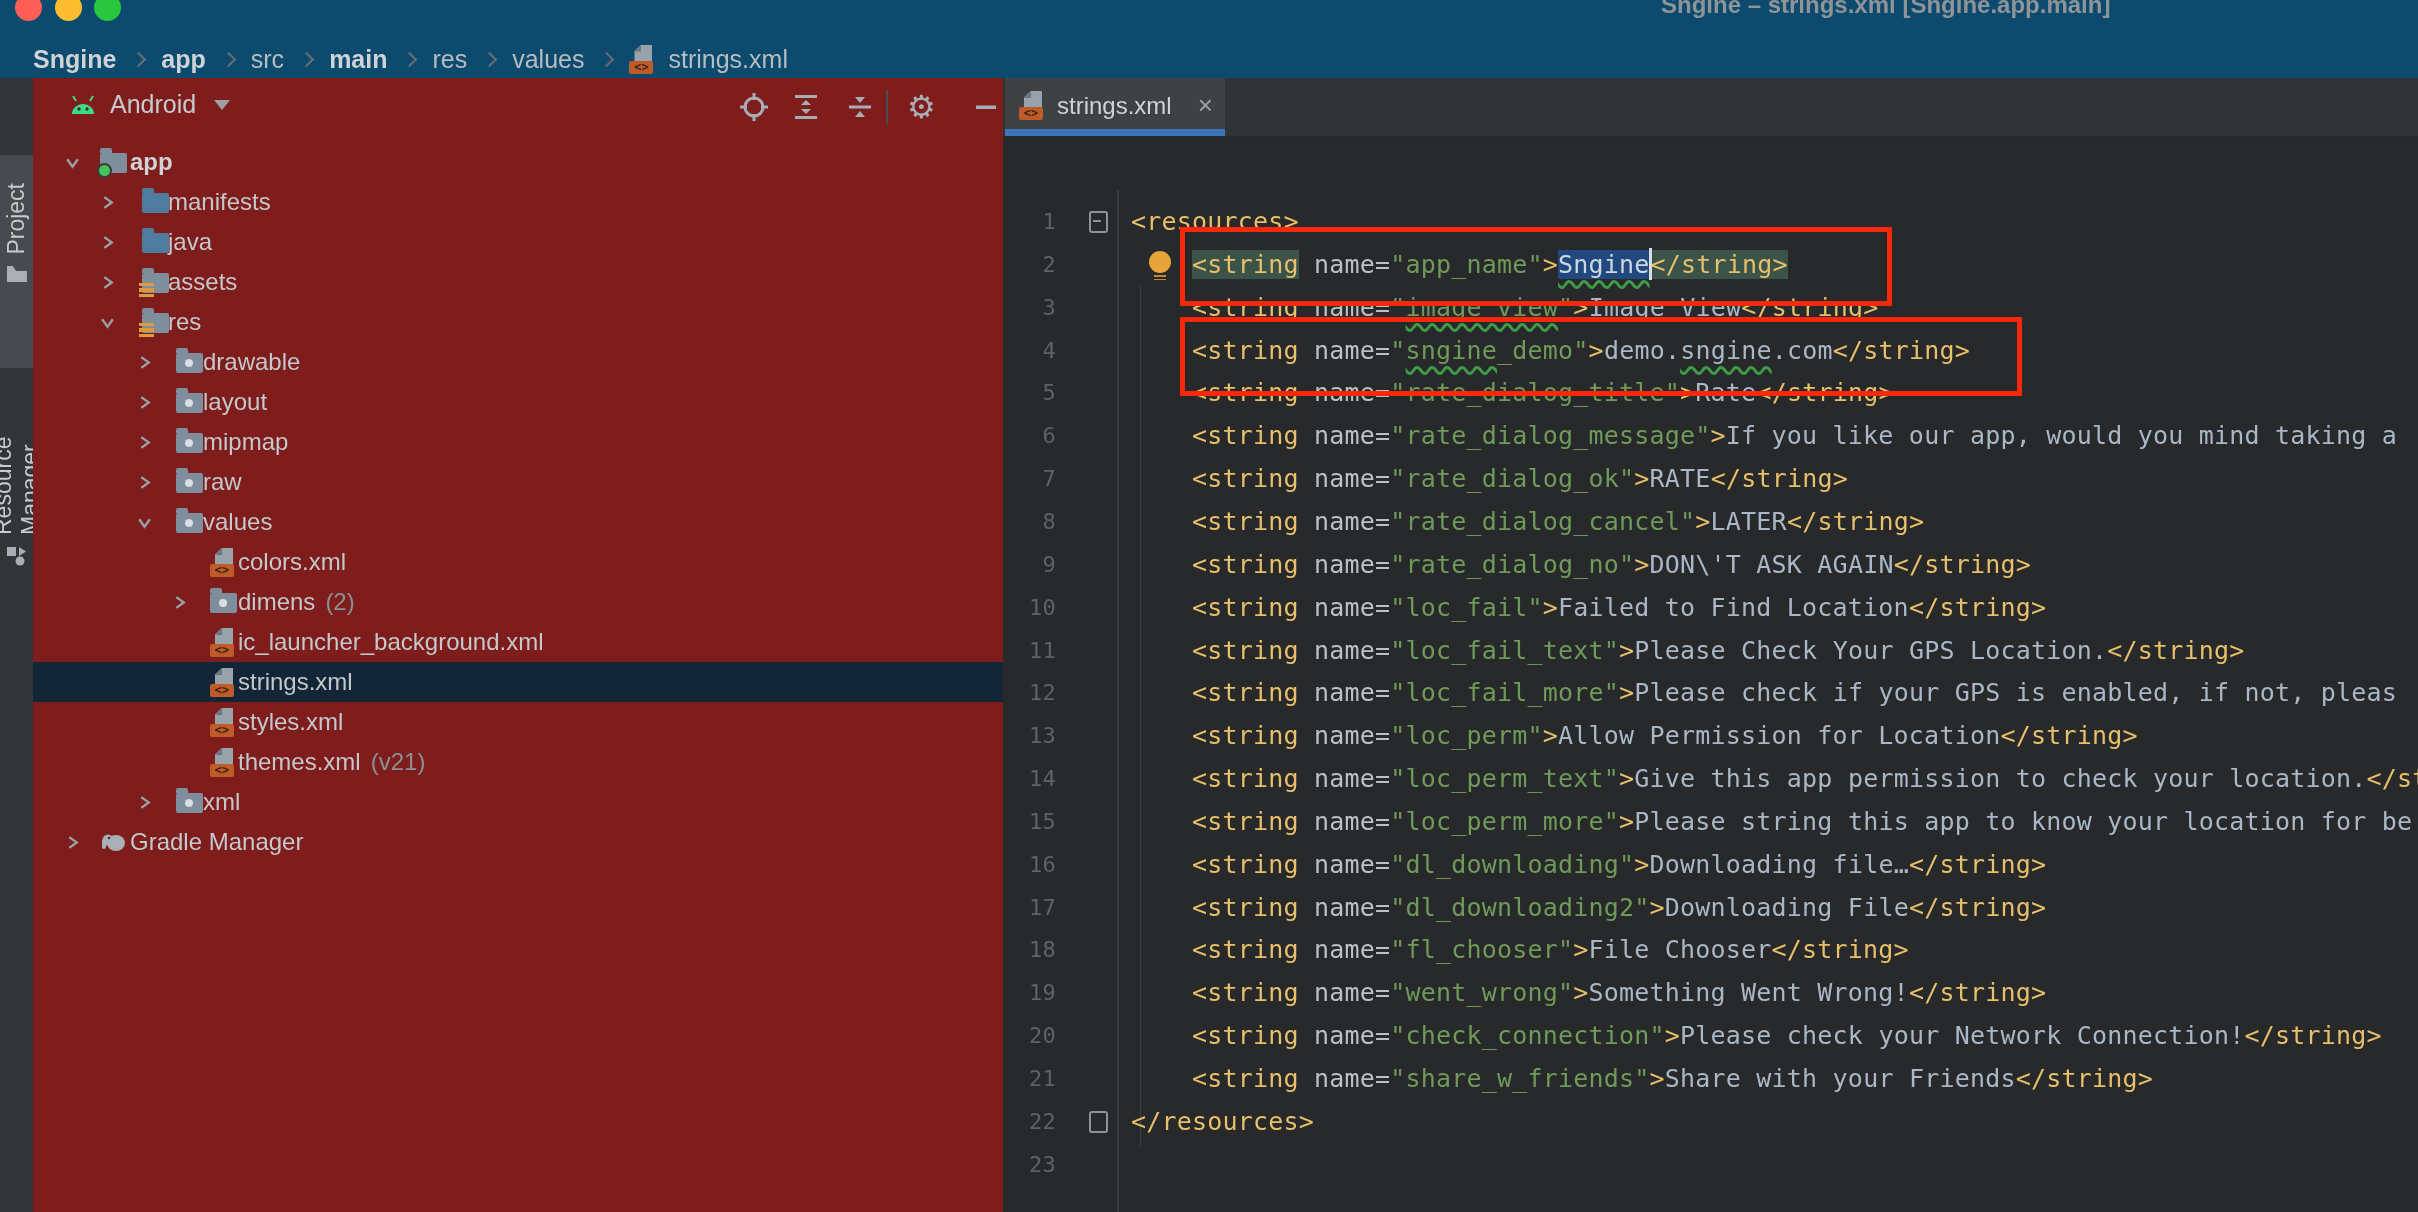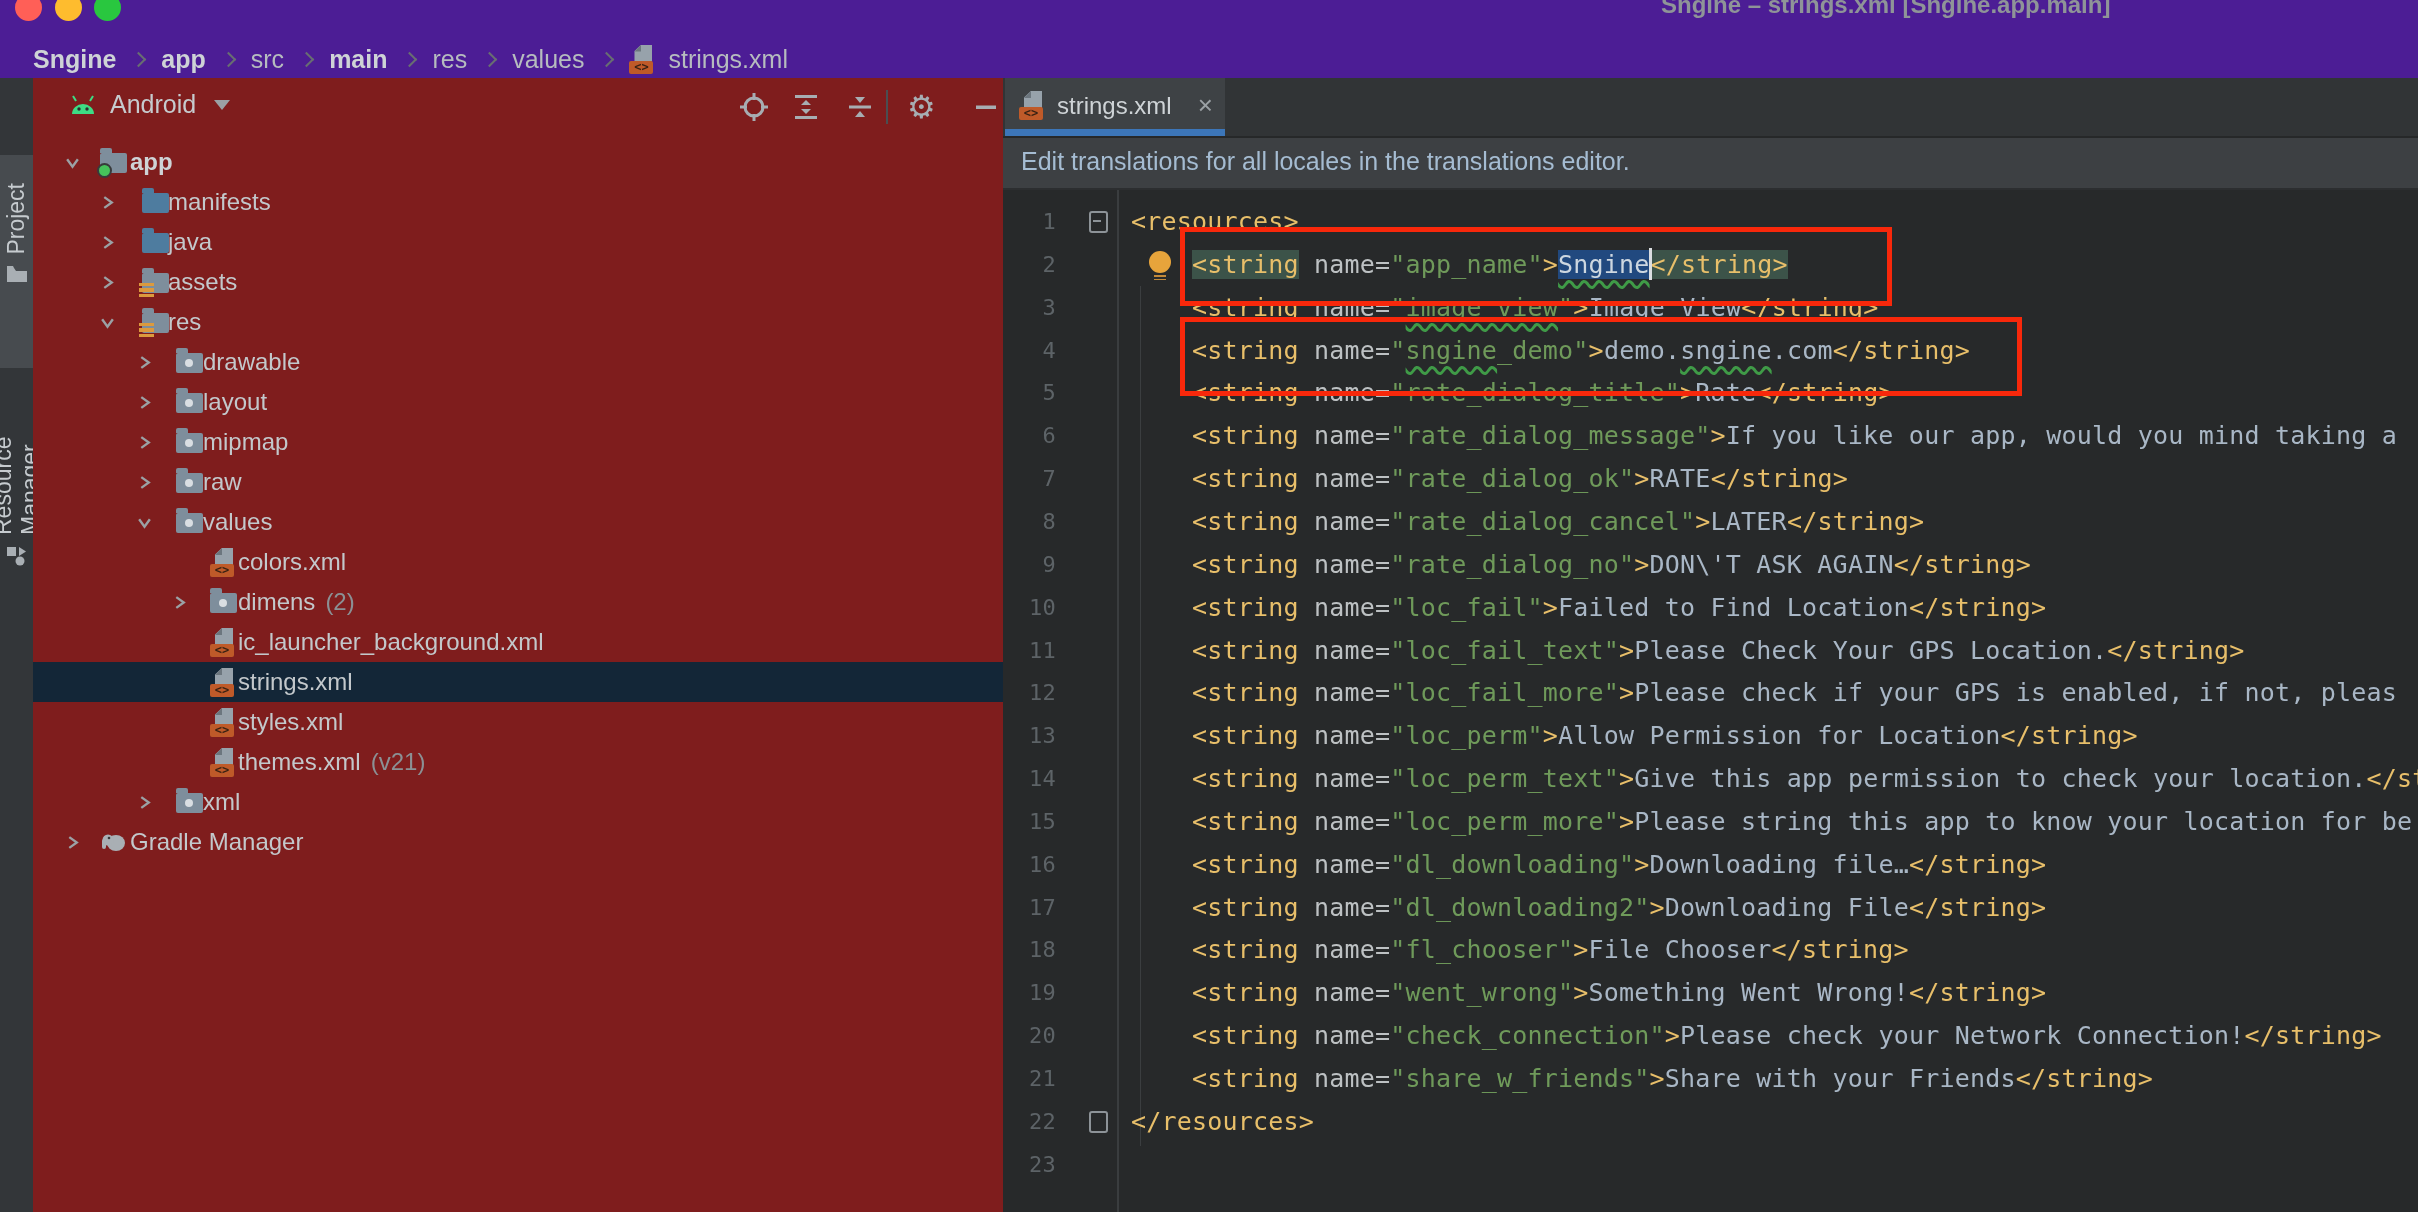--- a/index.html
+++ b/index.html
@@ -1,19 +1,19 @@
 <!DOCTYPE html>
 <html><head>
 <meta charset="utf-8">
 <style>
   html,body{margin:0;padding:0;background:#2d2f31;}
   #root{position:relative;width:2418px;height:1212px;overflow:hidden;background:#2d2f31;
         font-family:"Liberation Sans",sans-serif;color:#c3c8cb;}
   
-  #topbar{position:absolute;left:0;top:0;width:2418px;height:78px;background:#4c1d95;border-bottom:2px solid #242628;}
+  #topbar{position:absolute;left:0;top:0;width:2418px;height:78px;background:#0c4a6e;border-bottom:2px solid #242628;}
   .light{position:absolute;top:-6px;width:27px;height:27px;border-radius:50%;}
   #win-title{position:absolute;left:1661px;top:-9px;width:520px;font-weight:bold;font-size:24px;color:#8f9498;white-space:nowrap;}
   #breadcrumb{position:absolute;left:33px;top:42px;height:34px;display:flex;align-items:center;gap:15px;font-size:25px;color:#b6bcbf;}
   #breadcrumb .bc-b{font-weight:bold;color:#ced3d6;}
   .bc-sep{width:9px;height:9px;border-top:2.5px solid #686e72;border-right:2.5px solid #686e72;transform:rotate(45deg);margin:0 2px;}
   
   #activitybar{position:absolute;left:0;top:78px;width:33px;bottom:0;background:#333639;}
   .atab{position:absolute;left:0;width:33px;display:flex;flex-direction:column;align-items:center;gap:10px;}
   .atab.active{background:#474b4f;}
   .vtext{writing-mode:vertical-rl;transform:rotate(180deg);font-size:23px;color:#c6cbcf;}
@@ -353,23 +353,20 @@
       <div id="tab">
         <span class="xmlicon">
             <span class="page"></span>
             <span class="pfold"></span>
             <span class="band">&lt;&gt;</span>
           </span>
         <span id="tab-label">strings.xml</span>
         <span id="tab-close">×</span>
       </div>
     </div>
-    <div id="banner">
-      <span id="banner-text">Edit translations for all locales in the translations editor.</span>
-    </div>
     <div id="codearea">
       <div id="gutter-sep"></div>
       <div id="indent-guide"></div>
       <div id="code-lines">
           <div class="crow" style="top: 10px;">
             <span class="lnum">1</span>
             <span class="fold fold-start"></span>
             <span class="cl"><span class="tok-tag">&lt;resources&gt;</span></span>
           </div>
           <div class="crow" style="top: 52.85px;">

